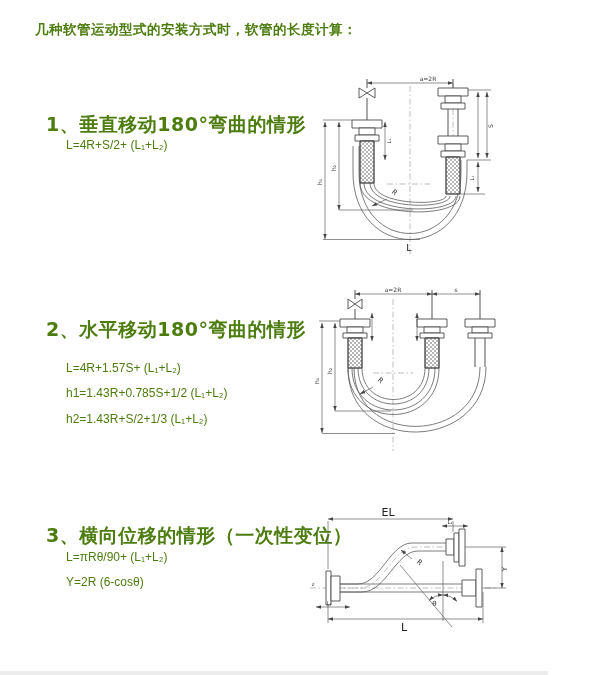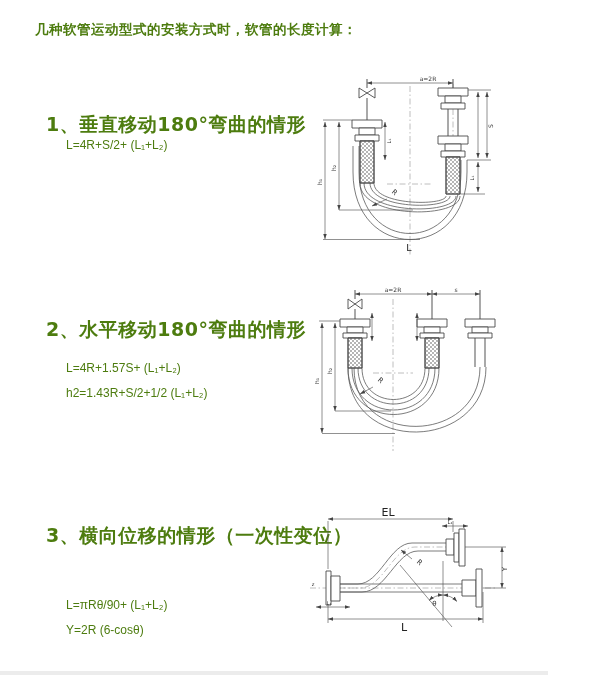--- a/index.html
+++ b/index.html
@@ -31,25 +31,26 @@
   <div class="title">几种软管运动型式的安装方式时，软管的长度计算：</div>
 
   <div class="heading" style="top:112px;">1、垂直移动180°弯曲的情形</div>
   <div class="formulas" style="top:133px;">
     <div>L=4R+S/2+ (L₁+L₂)</div>
   </div>
 
   <div class="heading" style="top:306px;margin-top:11px;">2、水平移动180°弯曲的情形</div>
   <div class="formulas" style="top:328px;margin-top:28px;">
     <div>L=4R+1.57S+ (L₁+L₂)</div>
-    <div>h2=1.43R+S/2+1/2 (L₁+L₂)</div>
+    <div>h1=1.43R+0.785S+1/2 (L₁+L₂)</div>
+    <div>h2=1.43R+S/2+1/3 (L₁+L₂)</div>
   </div>
 
   <div class="heading" style="top:523px;text-align:center;">3、横向位移的情形（一次性变位）</div>
-  <div class="formulas" style="top:545px;margin-top:48px;">
+  <div class="formulas" style="top:545px;">
     <div>L=πRθ/90+ (L₁+L₂)</div>
     <div>Y=2R (6-cosθ)</div>
   </div>
 
   <svg class="diag" style="left:315px;top:72px;" width="285" height="190" viewBox="0 0 285 190">
     <defs>
       <marker id="a1" viewBox="0 0 10 10" refX="10" refY="5" markerWidth="8" markerHeight="8" orient="auto-start-reverse">
         <path d="M0,1.5 L10,5 L0,8.5 Z" fill="#444"></path>
       </marker>
       <pattern id="p1" patternUnits="userSpaceOnUse" width="4" height="4">

